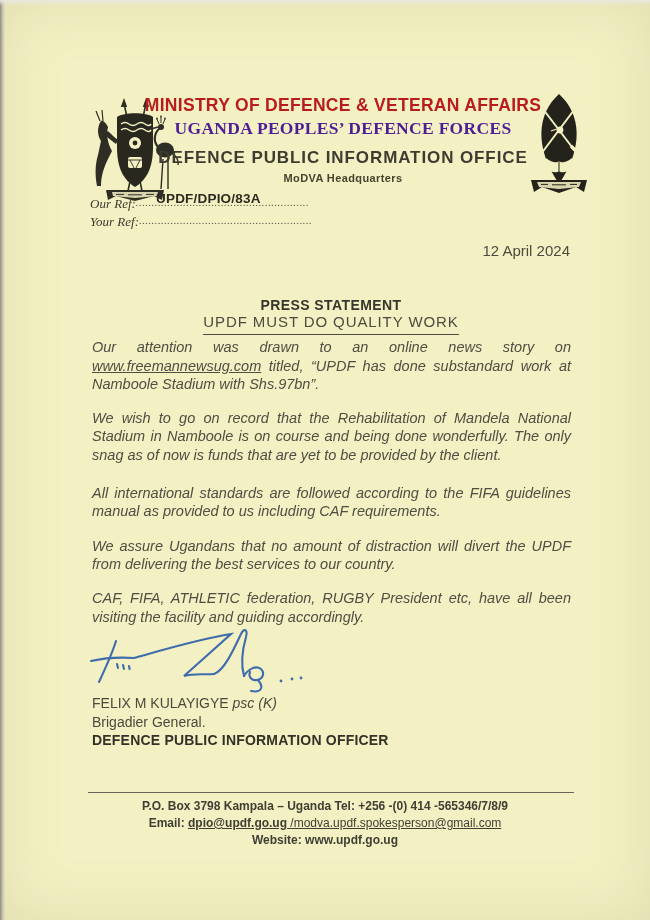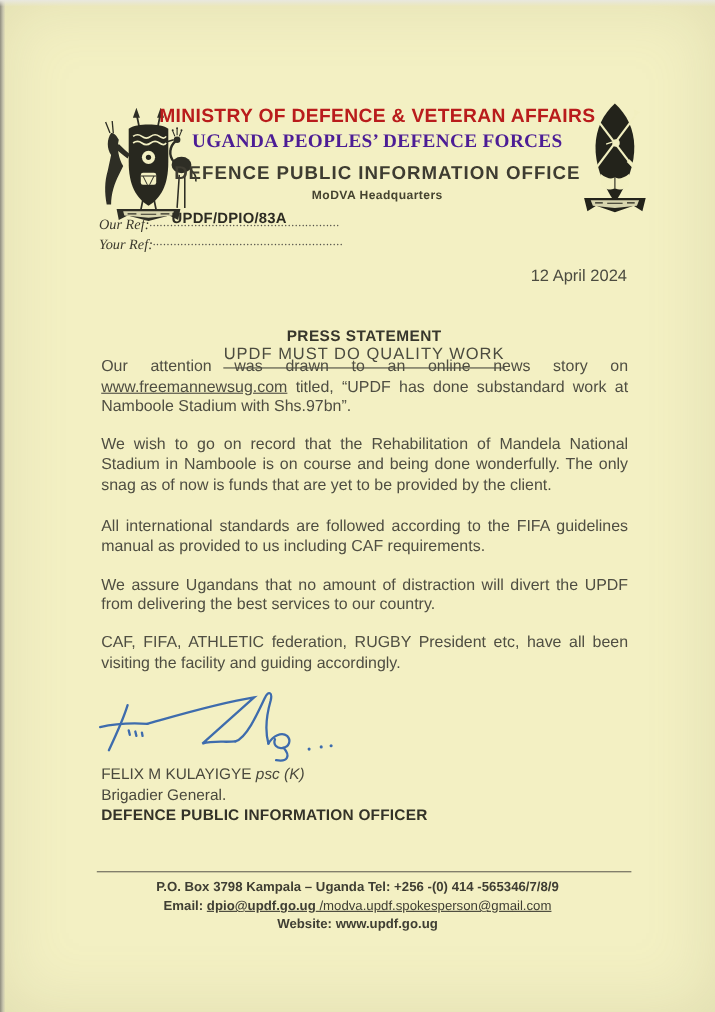--- a/index.html
+++ b/index.html
@@ -37,22 +37,22 @@
 
   .date{position:absolute;right:80px;top:242px;font-size:15px;color:#4c4c40;}
 
   .press-title{position:absolute;left:92px;width:478px;top:280px;text-align:center;
     font-weight:700;font-size:14px;letter-spacing:.4px;color:#37362c;margin-top:17px;}
   .subject-wrap{position:absolute;left:92px;width:478px;top:313px;text-align:center;}
   .subject{display:inline-block;font-size:15px;letter-spacing:.9px;color:#4b4b3f;
     border-bottom:1.5px solid #4b4b3f;padding-bottom:4px;}
 
   
-  .body-text{position:absolute;left:92px;top:324px;width:479px;
-    font-size:14.5px;line-height:18.6px;color:#4f4e42;text-align:justify;}
+  .body-text{position:absolute;left:92px;top:338px;width:479px;
+    font-size:14.5px;line-height:18.6px;color:#4f4e42;text-align:justify;font-style:italic;}
   .body-text p{margin:0 0 15px 0;}
   .link-underline{text-decoration:underline;}
 
   
   .sig-svg{position:absolute;left:84px;top:627px;}
   .signatory{position:absolute;left:92px;top:694px;font-size:14px;line-height:18.5px;color:#4a493d;}
   .sig-italic{font-style:italic;}
   .signatory-title{font-weight:700;letter-spacing:.2px;color:#333228;}
 
   

